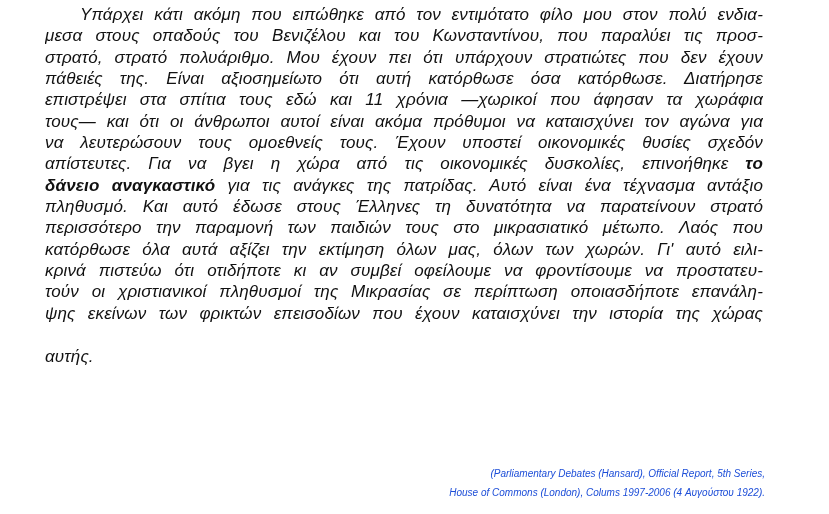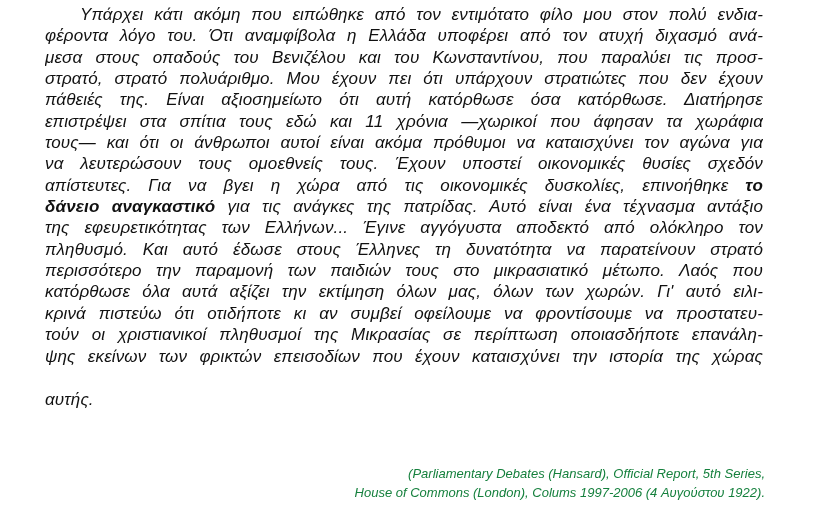--- a/index.html
+++ b/index.html
@@ -17,40 +17,38 @@
     white-space: nowrap; overflow: hidden;
     letter-spacing: 0.15px;
     font-style: italic;
   }
   .line.indent { padding-left: 35px; }
   .line.last { text-align-last: left; margin-top: 22px; }
   .line b { font-weight: bold; }
   .citation {
     position: absolute; right: 64px; top: 464px;
     font-family: "Liberation Sans", sans-serif;
-    font-style: italic; font-size: 13px; line-height: 19px;
-    color: #15803d; text-align: right;
+    font-style: italic; font-size: 10px; line-height: 19px;
+    color: #1d4ed8; text-align: right;
   }
   .citation span { display: block; }
 </style>
 </head>
 <body>
 
 <div class="page">
   <span class="line indent"><span>Υπάρχει κάτι ακόμη που ειπώθηκε από τον εντιμότατο φίλο μου στον πολύ ενδια-</span></span>
-  <span class="line"><span>φέροντα λόγο του. Ότι αναμφίβολα η Ελλάδα υποφέρει από τον ατυχή διχασμό ανά-</span></span>
   <span class="line"><span>μεσα στους οπαδούς του Βενιζέλου και του Κωνσταντίνου, που παραλύει τις προσ-</span></span>
   <span class="line"><span>στρατό, στρατό πολυάριθμο. Μου έχουν πει ότι υπάρχουν στρατιώτες που δεν έχουν</span></span>
   <span class="line"><span>πάθειές της. Είναι αξιοσημείωτο ότι αυτή κατόρθωσε όσα κατόρθωσε. Διατήρησε</span></span>
   <span class="line"><span>επιστρέψει στα σπίτια τους εδώ και 11 χρόνια —χωρικοί που άφησαν τα χωράφια</span></span>
   <span class="line"><span>τους— και ότι οι άνθρωποι αυτοί είναι ακόμα πρόθυμοι να καταισχύνει τον αγώνα για</span></span>
   <span class="line"><span>να λευτερώσουν τους ομοεθνείς τους. Έχουν υποστεί οικονομικές θυσίες σχεδόν</span></span>
   <span class="line"><span>απίστευτες. Για να βγει η χώρα από τις οικονομικές δυσκολίες, επινοήθηκε </span><b>το</b></span>
   <span class="line"><b>δάνειο αναγκαστικό</b><span> για τις ανάγκες της πατρίδας. Αυτό είναι ένα τέχνασμα αντάξιο</span></span>
-  <span class="line"><span>της εφευρετικότητας των Ελλήνων... Έγινε αγγόγυστα αποδεκτό από ολόκληρο τον</span></span>
   <span class="line"><span>πληθυσμό. Και αυτό έδωσε στους Έλληνες τη δυνατότητα να παρατείνουν στρατό</span></span>
   <span class="line"><span>περισσότερο την παραμονή των παιδιών τους στο μικρασιατικό μέτωπο. Λαός που</span></span>
   <span class="line"><span>κατόρθωσε όλα αυτά αξίζει την εκτίμηση όλων μας, όλων των χωρών. Γι' αυτό ειλι-</span></span>
   <span class="line"><span>κρινά πιστεύω ότι οτιδήποτε κι αν συμβεί οφείλουμε να φροντίσουμε να προστατευ-</span></span>
   <span class="line"><span>τούν οι χριστιανικοί πληθυσμοί της Μικρασίας σε περίπτωση οποιασδήποτε επανάλη-</span></span>
   <span class="line"><span>ψης εκείνων των φρικτών επεισοδίων που έχουν καταισχύνει την ιστορία της χώρας</span></span>
   <span class="line last"><span>αυτής.</span></span>
 </div>
 
 <div class="citation">

